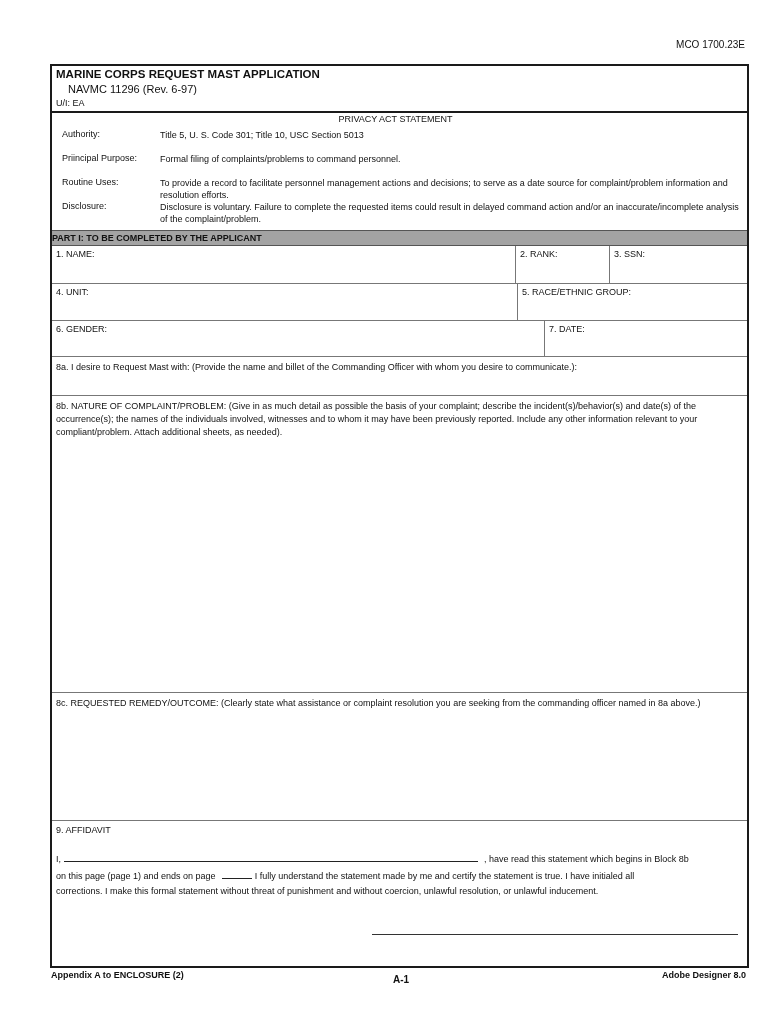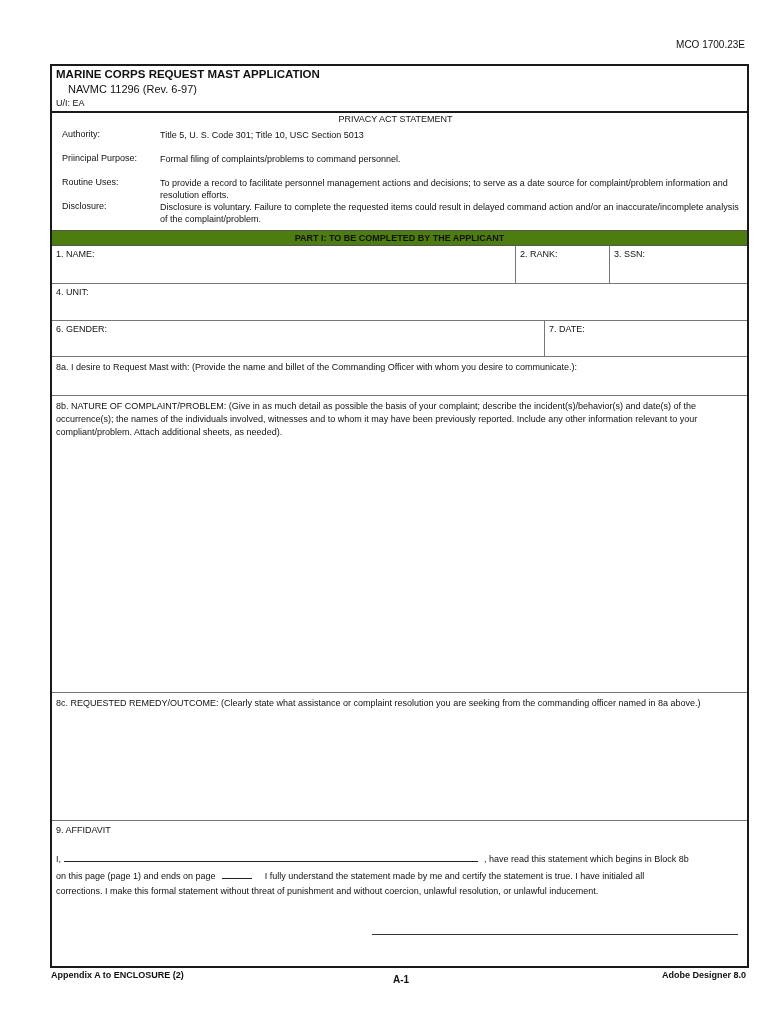--- a/index.html
+++ b/index.html
@@ -8,21 +8,21 @@
     .mco { right: 25px; top: 39px; font-size: 10px; }
     .frame { left: 50px; top: 64px; width: 695px; height: 900px; border: 2px solid #1a1a1a; box-sizing: content-box; }
     .header { position: absolute; left: 0; top: 0; width: 695px; height: 45px; border-bottom: 2px solid #1a1a1a; }
     .title { position: absolute; left: 4px; top: 2px; font-size: 11.5px; font-weight: bold; }
     .formno { position: absolute; left: 4px; top: 17px; font-size: 11px; padding-left: 12px; }
     .ui { position: absolute; left: 4px; top: 32px; font-size: 9px; }
     .privacy { position: absolute; left: 0; top: 47px; width: 695px; height: 117px; }
     .privacy-title { position: absolute; left: 0; width: 609px; top: 1px; text-align: center; font-size: 9px; font-weight: normal; padding-left: 39px; }
     .p-label { position: absolute; left: 10px; font-size: 9px; }
     .p-text { position: absolute; left: 108px; width: 580px; font-size: 9px; line-height: 12px; }
-    .part1 { position: absolute; left: 0; top: 164px; width: 695px; height: 14px; background: #4d7c0f; border-top: 1px solid #555; border-bottom: 1px solid #555; text-align: center; font-size: 9px; font-weight: bold; line-height: 14px; }
+    .part1 { position: absolute; left: 0; top: 164px; width: 695px; height: 14px; background: #a3a3a3; border-top: 1px solid #555; border-bottom: 1px solid #555; font-size: 9px; font-weight: bold; line-height: 14px; }
     .row { position: absolute; left: 0; width: 695px; border-bottom: 1px solid #777; }
     .cell { position: absolute; top: 0; height: 100%; box-sizing: border-box; }
     .cell-label { position: absolute; left: 4px; top: 3px; font-size: 9px; }
     .vline { border-left: 1px solid #777; }
     .block-label { position: absolute; left: 4px; top: 4px; width: 686px; font-size: 9px; line-height: 13px; }
     .affidavit-line { position: absolute; font-size: 9px; left: 4px; width: 688px; }
     .uline { display: inline-block; border-bottom: 1px solid #222; vertical-align: baseline; height: 9px; }
     .sig-line { position: absolute; left: 320px; top: 868px; width: 366px; border-top: 1px solid #333; }
     .sig-label { position: absolute; left: 320px; width: 366px; top: 875px; text-align: center; font-size: 9px; }
     .footer-left { left: 51px; top: 970px; font-size: 9px; font-weight: bold; }
@@ -65,20 +65,23 @@
     </div>
     <div class="cell vline" style="left:557px;width:138px">
       <span class="cell-label">3.  SSN:</span>
     </div>
   </div>
 
   <div class="row" style="top:218px;height:36px">
     <div class="cell" style="left:0;width:465px">
       <span class="cell-label">4. UNIT:</span>
     </div>
+    <div class="cell vline" style="left:465px;width:230px">
+      <span class="cell-label">5.  RACE/ETHNIC GROUP:</span>
+    </div>
   </div>
 
   <div class="row" style="top:255px;height:35px">
     <div class="cell" style="left:0;width:492px">
       <span class="cell-label">6. GENDER:</span>
     </div>
     <div class="cell vline" style="left:492px;width:203px">
       <span class="cell-label">7.  DATE:</span>
     </div>
   </div>
@@ -98,21 +101,21 @@
   <div>
     <div class="affidavit-line" style="top:759px">9.  AFFIDAVIT</div>
     <div class="affidavit-line" style="top:786px">
       <span>I,</span>
       <span class="uline" style="width:414px"></span>
       <span style="margin-left:4px">, have read this statement which begins in Block 8b</span>
     </div>
     <div class="affidavit-line" style="top:803px">
       <span>on this page (page 1) and ends on page</span>
       <span class="uline" style="width:30px;margin-left:4px"></span>
-      <span style="margin-left:10px">I fully understand the statement made by me and certify the statement is true. I have initialed all</span>
+      <span style="margin-left:0">I fully understand the statement made by me and certify the statement is true. I have initialed all</span>
     </div>
     <div class="affidavit-line" style="top:820px">corrections.  I make this formal statement without threat of punishment and without coercion, unlawful resolution, or unlawful inducement.</div>
   </div>
 
   <div class="sig-line"></div>
 </div>
 
 <div class="abs footer-left">Appendix A to ENCLOSURE (2)</div>
 <div class="abs footer-center">A-1</div>
 <div class="abs footer-right">Adobe Designer 8.0</div>

